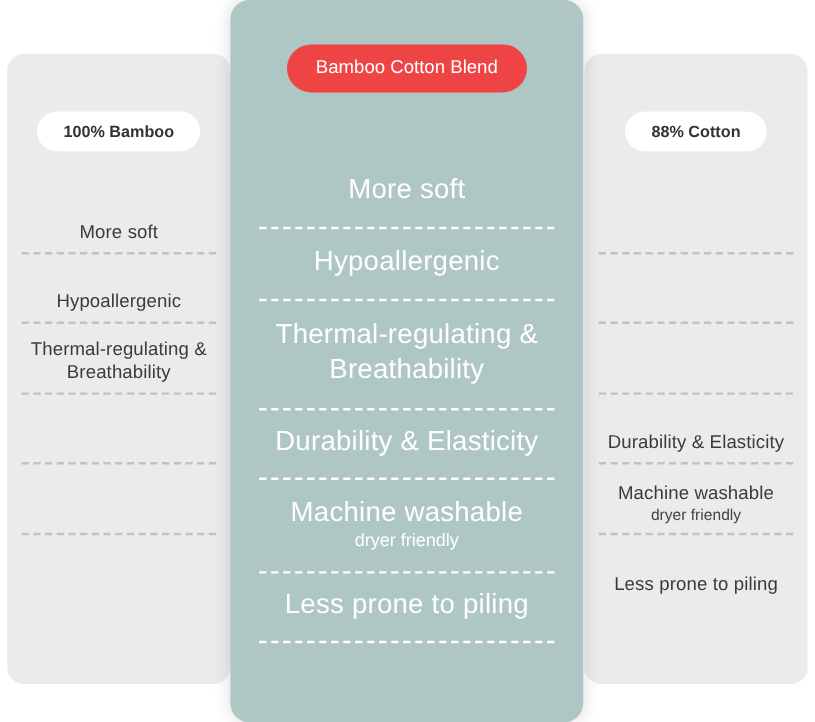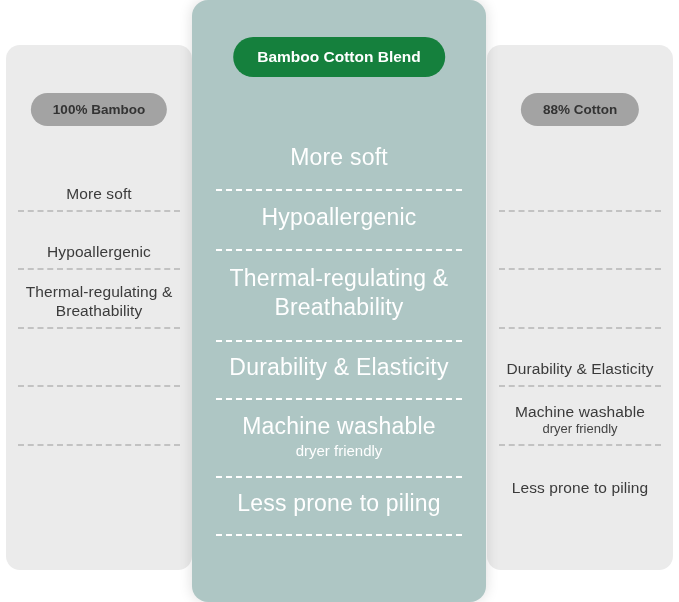--- a/index.html
+++ b/index.html
@@ -30,21 +30,21 @@
     border-radius: 14px;
   }
   .side-col.left  { left: 6px; }
   .side-col.right { left: 487px; }
 
   .side-head {
     position: absolute;
     top: 48px;
     left: 50%;
     transform: translateX(-50%);
-    background: #a3a3a3;
+    background: #ffffff;
     border-radius: 18px;
     padding: 9px 22px;
     font-size: 13.5px;
     font-weight: bold;
     color: #333333;
     white-space: nowrap;
   }
 
   .side-list {
     position: absolute;
@@ -88,25 +88,25 @@
     height: 602px;
     background: #aec6c4;
     border-radius: 16px;
     box-shadow: 0 0 14px rgba(0,0,0,0.14);
   }
   .center-head {
     position: absolute;
     top: 37px;
     left: 50%;
     transform: translateX(-50%);
-    background: #15803d;
+    background: #ef4444;
     border-radius: 22px;
     padding: 11px 24px;
     font-size: 15.5px;
-    font-weight: bold;
+    font-weight: normal;
     color: #ffffff;
     white-space: nowrap;
   }
   .center-list {
     position: absolute;
     left: 24px;
     right: 24px;
     top: 131px;
   }
   .center-row {

